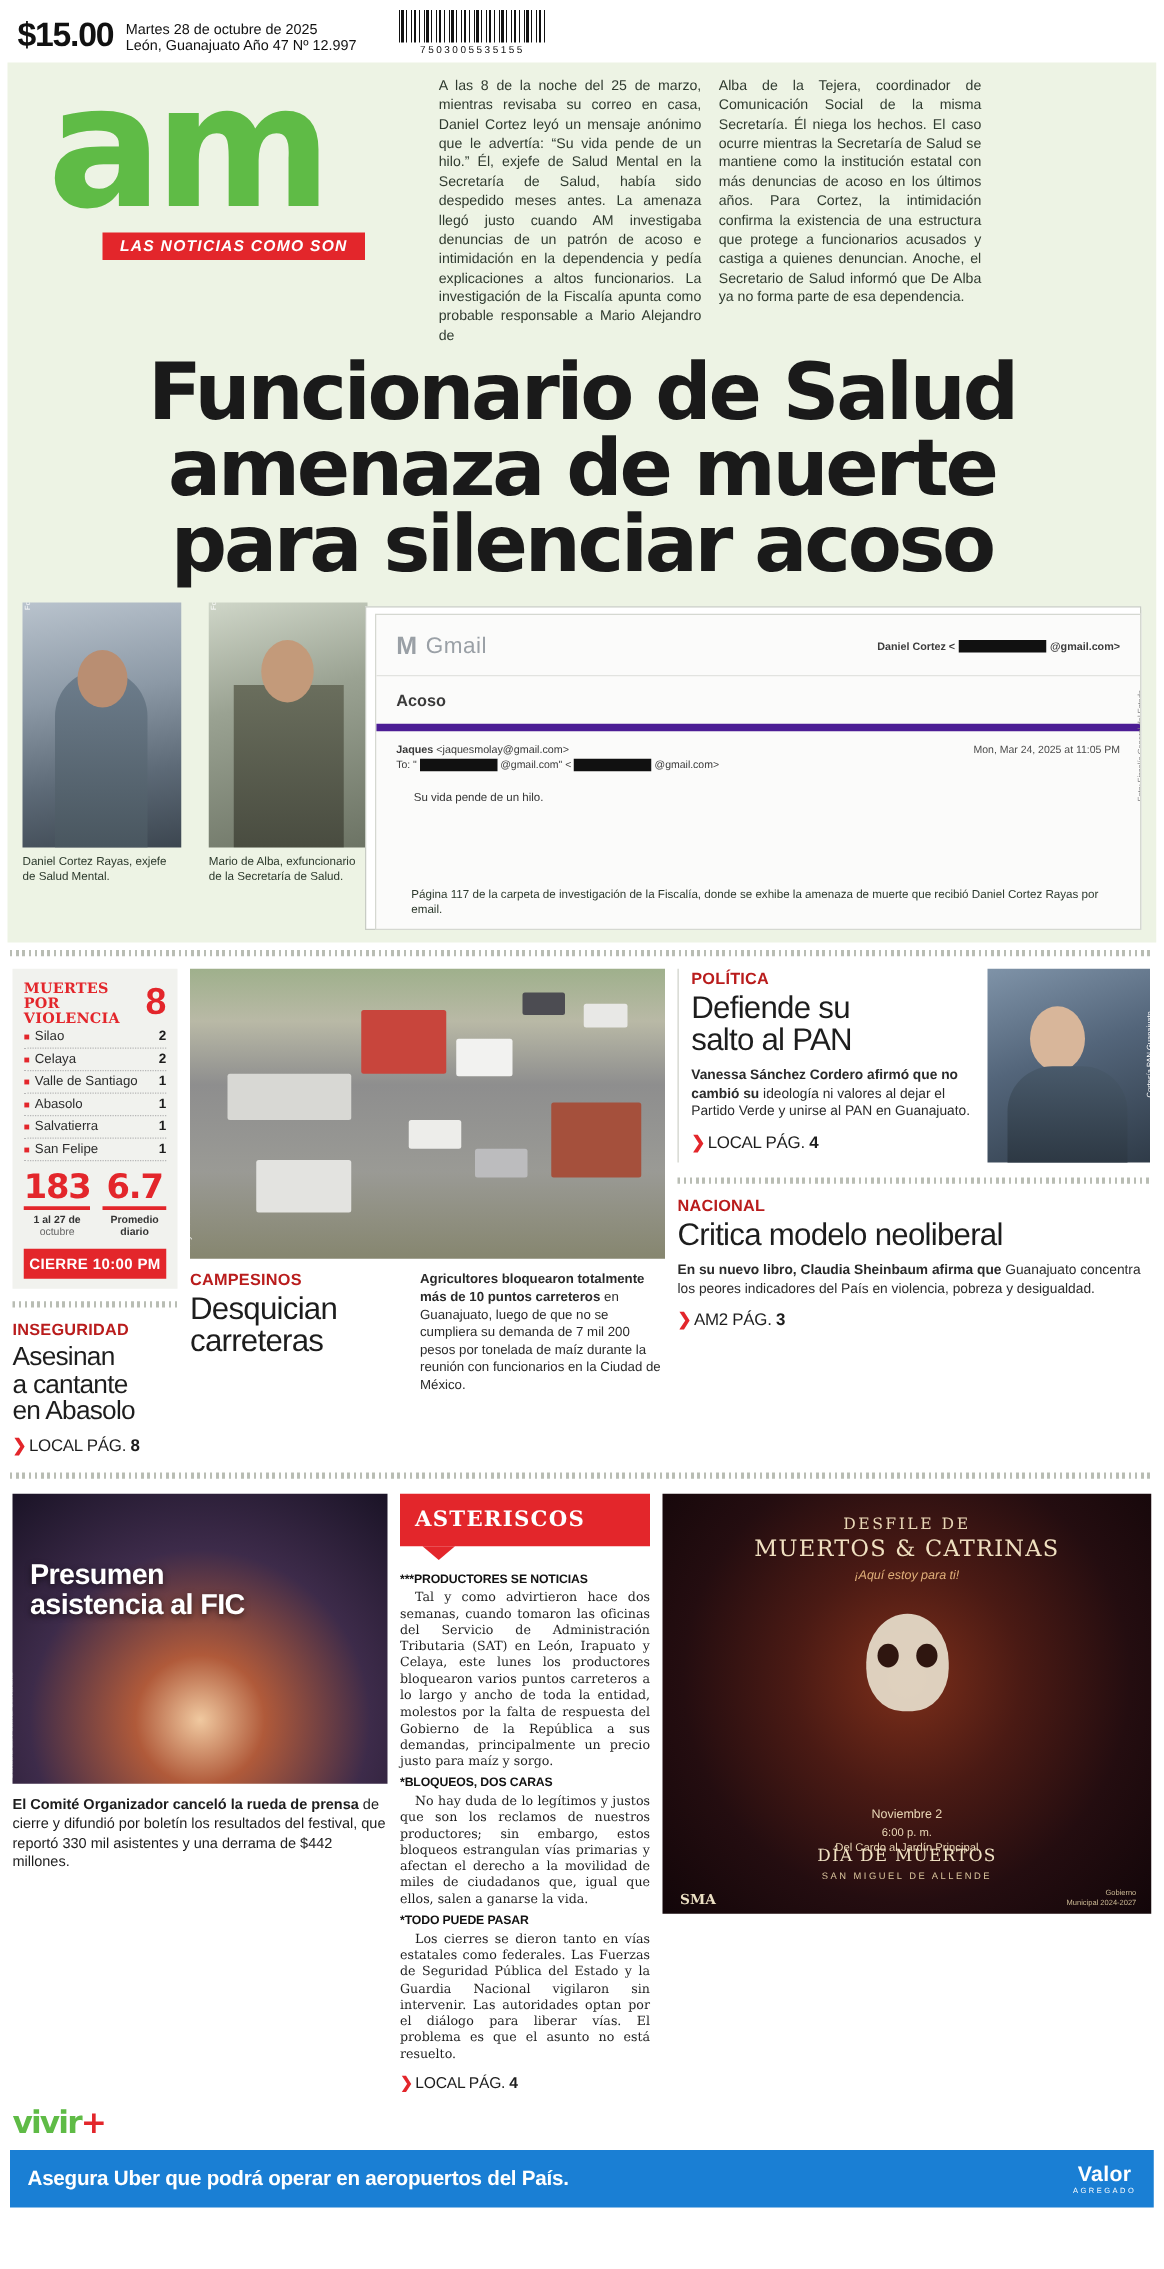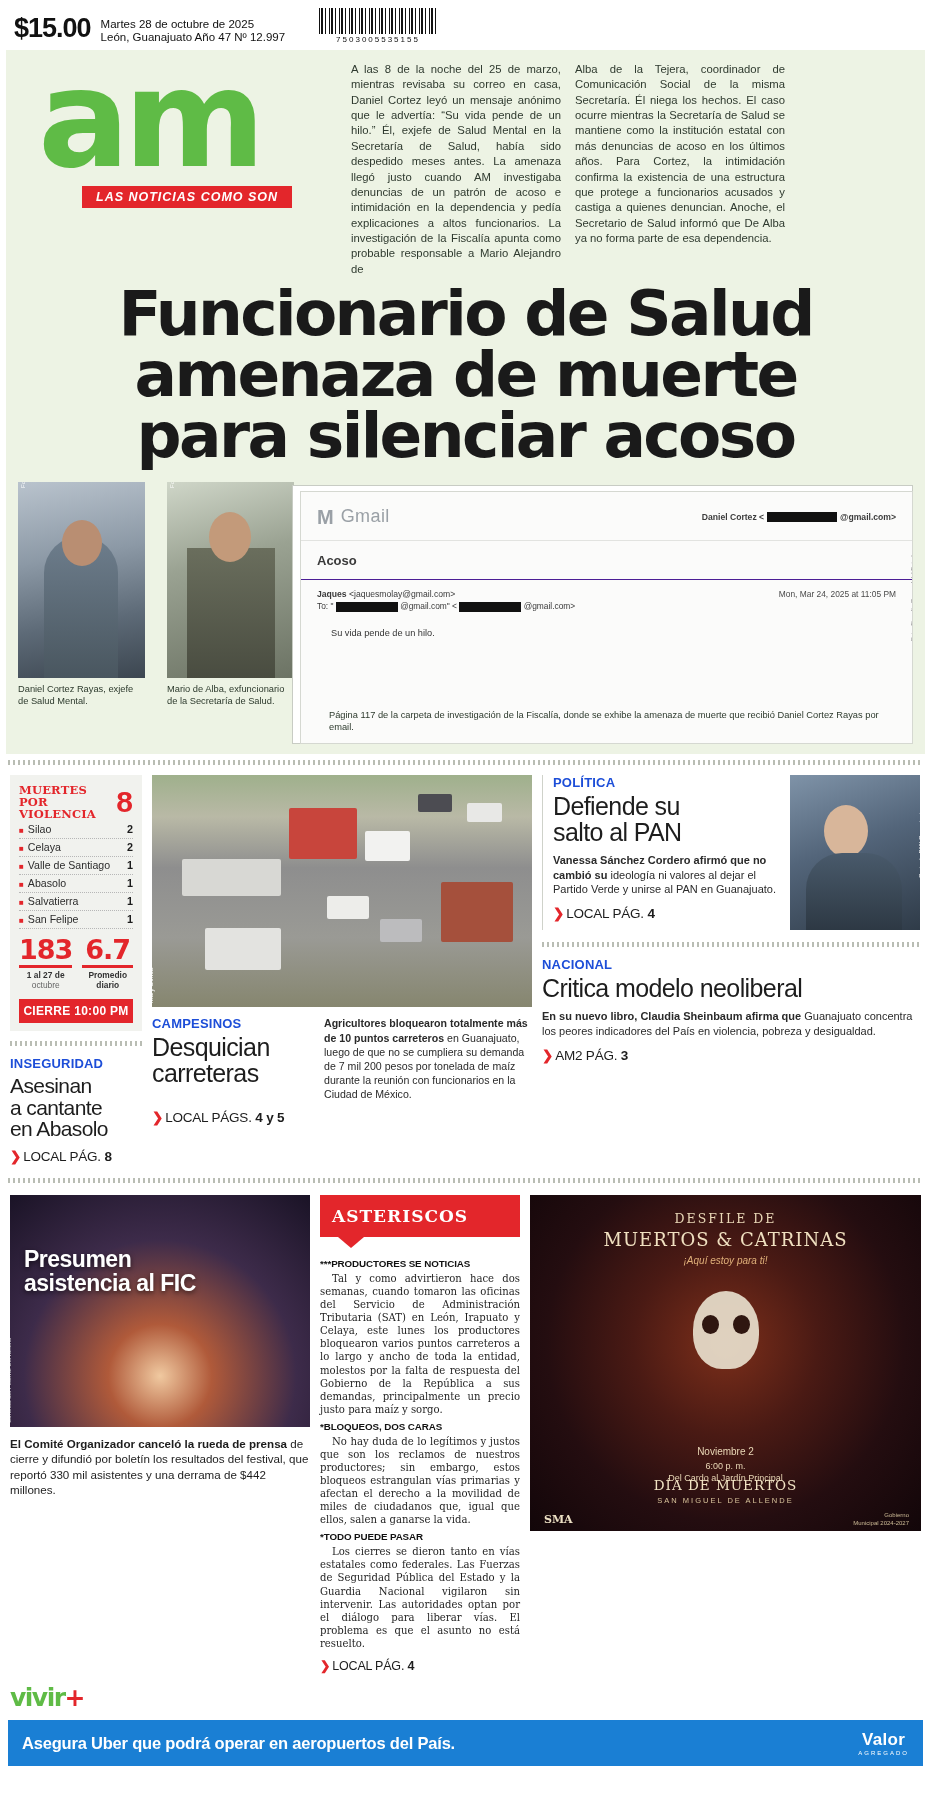--- a/index.html
+++ b/index.html
@@ -96,21 +96,21 @@
     padding: 14px 16px 0 16px; overflow: hidden;
   }
   .gm-head { display: flex; align-items: center; }
   .gm-logo { display:flex; align-items:center; gap:7px; }
   .gm-m { font-size: 20px; font-weight:700; color:#9aa0a6; line-height:1; }
   .gm-word { font-size: 18px; color: #9aa0a6; letter-spacing:.4px; }
   .gm-acct { margin-left:auto; font-size: 8.6px; font-weight:700; color:#3c3c3c; display:flex; align-items:center; gap:3px;}
   .redact { display:inline-block; background:#111; height:10px; vertical-align:middle; }
   .gm-rule { border-top:1px solid #e2e3e0; margin: 13px -16px 0 -16px; }
   .gm-subject { font-size: 13px; font-weight:700; color:#3a3a3a; padding: 12px 0 11px 0;
-                border-bottom:1px solid #4c1d95; margin: 0 -16px 0 -16px; padding-left:16px;}
+                border-bottom:6px solid #4c1d95; margin: 0 -16px 0 -16px; padding-left:16px;}
   .gm-from { display:flex; padding-top: 9px; font-size: 8.6px; color:#3a3a3a; }
   .gm-from b { font-weight:700; }
   .gm-date { margin-left:auto; font-size: 8.4px; color:#4a4a4a; }
   .gm-to { font-size: 8.4px; color:#3a3a3a; padding-top:2px; }
   .gm-body { font-size: 9.2px; color:#333; padding: 16px 0 0 14px; }
   .gm-caption { position:absolute; left:28px; bottom:10px; right:18px;
                 font-size: 9.3px; line-height:1.3; color:#2d3a2d; }
   .side-credit { position:absolute; right:2px; top:60px; transform:rotate(-90deg);
                  transform-origin: right top; font-size:6px; color:#7d7d7d; white-space:nowrap;}
 
@@ -136,36 +136,36 @@
   .stats-2 { display:flex; gap:10px; padding-top:9px; }
   .stat-block { flex:1; text-align:center; }
   .stat-num { color:#e3262b; font-size: 27px; font-weight:700; line-height:.9;
               font-family:"DejaVu Sans", sans-serif; letter-spacing:-1px;}
   .stat-bar { height:3px; background:#e3262b; margin:3px 0 3px 0; }
   .stat-lbl { font-size:8.4px; font-weight:700; color:#333; line-height:1.15; }
   .stat-lbl span { font-weight:400; color:#666; }
   .cierre { background:#e3262b; color:#fff; text-align:center; font-weight:700;
             font-size:12px; padding:5px 0; margin-top:9px; letter-spacing:.3px; }
 
-  .kicker { color:#1d4ed8; font-weight:700; font-size:13px; letter-spacing:.2px; }
+  .kicker { color:#b91c1c; font-weight:700; font-size:13px; letter-spacing:.2px; }
   .sub-h {
     font-size: 25px; line-height:1.03; color:#1d1d1d; font-weight:400;
     letter-spacing:-.6px; padding-top:4px;
   }
   .sub-h.small { font-size: 21px; }
   .pag { color:#1d1d1d; font-size:13.5px; padding-top:8px; letter-spacing:-.2px; }
   .pag .arrow { color:#e3262b; font-weight:700; margin-right:2px; }
   .pag b { font-weight:700; }
 
   .traffic-photo { position:relative; width:100%; height:232px; overflow:hidden;
     background: linear-gradient(180deg,#9fb08c 0%,#b9b9a6 18%,#8e8e8e 40%,#9a9a95 70%,#86866f 100%); }
   .traffic-photo .credit { position:absolute; left:2px; bottom:4px; transform:rotate(-90deg);
     transform-origin:left bottom; font-size:6.5px; color:#fff; white-space:nowrap; }
   .car { position:absolute; border-radius:2px; }
-  .mid-lower { display:flex; gap:12px; padding-top:9px; }
+  .mid-lower { display:flex; gap:24px; padding-top:9px; }
   .mid-left { width: 160px; }
   .mid-right { flex:1; font-size:10.6px; line-height:1.34; color:#2a2a2a; text-align:left; }
   .mid-right b { font-weight:700; }
 
   .pol-row { display:flex; gap:10px; }
   .pol-text { flex:1; border-left:1px solid #cfd2ca; padding-left:10px; }
   .pol-photo { width:130px; height:155px;
     background: linear-gradient(160deg,#7f93a8 0%,#53657a 45%,#2f3b48 100%); position:relative; overflow:hidden;}
   .pol-photo::before { content:""; position:absolute; left:34px; top:30px; width:44px; height:52px;
     border-radius:50%; background:#d8b69a; }
@@ -428,24 +428,20 @@
           <div class="kicker">CAMPESINOS</div>
           <div class="sub-h">
             <div>Desquician</div>
             <div>carreteras</div>
           </div>
         </div>
         <div class="mid-right">
           <b>Agricultores bloquearon totalmente más de 10 puntos carreteros</b><span> en Guanajuato, luego de que no se cumpliera su demanda de 7 mil 200 pesos por tonelada de maíz durante la reunión con funcionarios en la Ciudad de México.</span>
         </div>
       </div>
-      <div class="pag">
-        <span class="arrow">❯</span><span>LOCAL PÁGS.</span>
-        <b>4 y 5</b>
-      </div>
     </div>
 
     <div class="col-right">
       <div>
         <div class="pol-row">
           <div class="pol-text">
             <div class="kicker">POLÍTICA</div>
             <div class="sub-h">
               <div>Defiende su</div>
               <div>salto al PAN</div>

